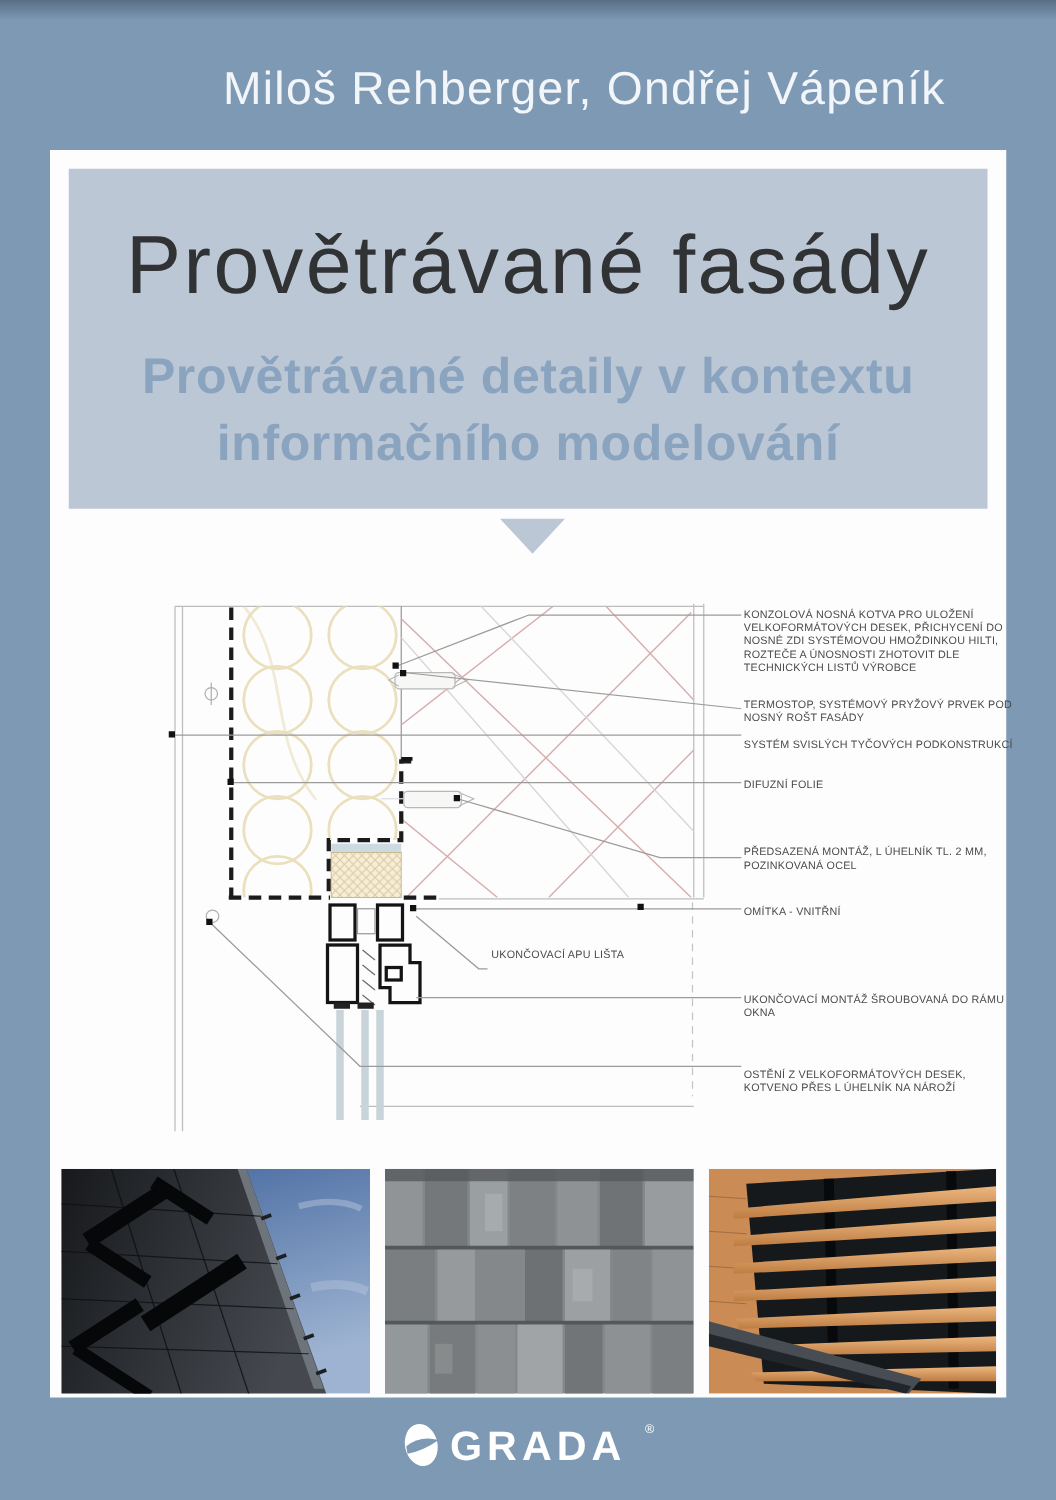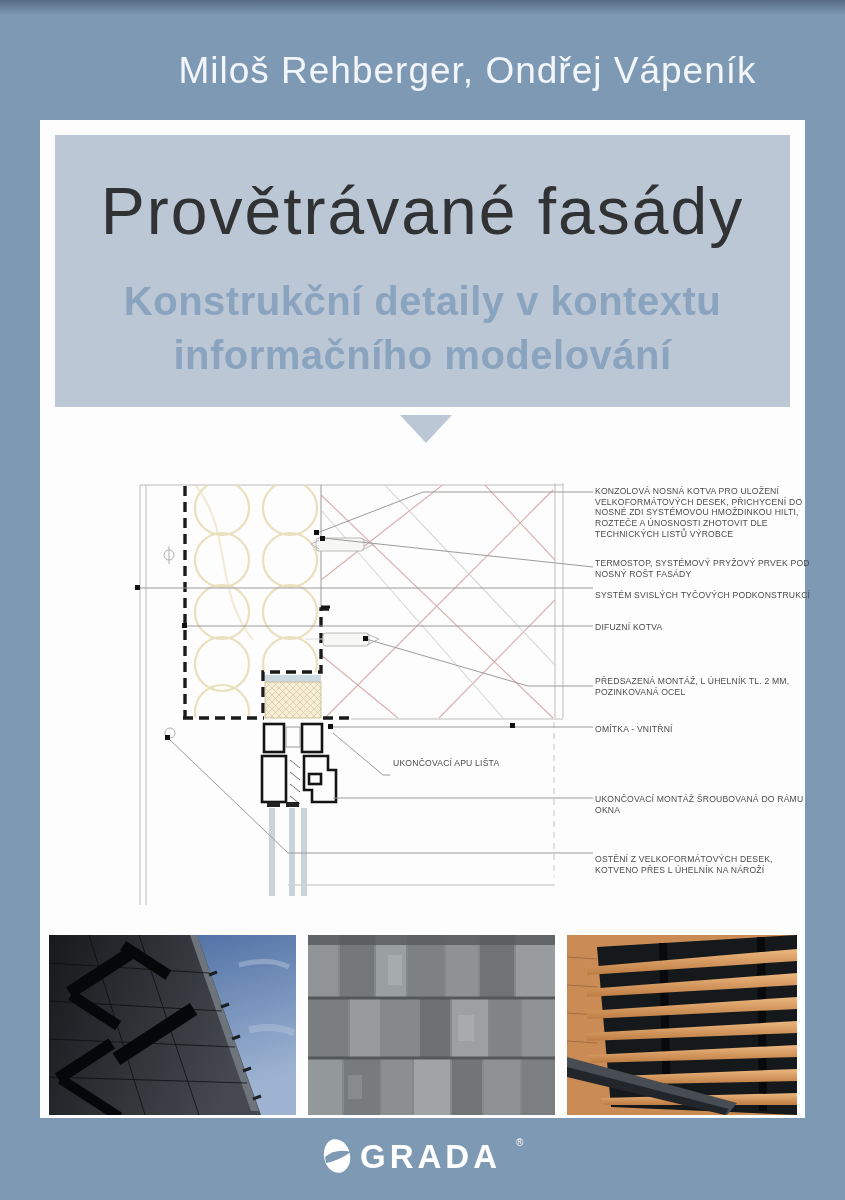--- a/index.html
+++ b/index.html
@@ -64,21 +64,21 @@
 
 <div id="cover">
   <div id="top-shade"></div>
 
   <div class="authors">Miloš Rehberger, Ondřej Vápeník</div>
 
   <div id="page">
 
     <div id="title-box">
       <div class="main-title">Provětrávané fasády</div>
-      <div class="subtitle l1">Konstrukční detaily v kontextu</div>
+      <div class="subtitle l1">Provětrávané detaily v kontextu</div>
       <div class="subtitle l2">informačního modelování</div>
     </div>
     <div id="title-tail"></div>
 
     <div id="drawing">
       <svg class="cad" width="765" height="485" viewBox="0 0 765 485">
         <defs>
           <clipPath id="insClip">
               <polygon points="102,35 238,35 238,222 180,222 180,268 102,268"></polygon>
             </clipPath>
@@ -199,21 +199,21 @@
           <rect x="280" y="186" width="5" height="5"></rect>
           <rect x="245" y="274" width="5" height="5"></rect>
           <rect x="427" y="273" width="5" height="5"></rect>
           <rect x="82" y="285" width="5" height="5"></rect>
         </g>
       </svg>
 
       <div class="callout" style="top:36px">KONZOLOVÁ NOSNÁ KOTVA PRO ULOŽENÍ VELKOFORMÁTOVÝCH DESEK, PŘICHYCENÍ DO NOSNÉ ZDI SYSTÉMOVOU HMOŽDINKOU HILTI, ROZTEČE A ÚNOSNOSTI ZHOTOVIT DLE TECHNICKÝCH LISTŮ VÝROBCE</div>
       <div class="callout" style="top:108px">TERMOSTOP, SYSTÉMOVÝ PRYŽOVÝ PRVEK POD NOSNÝ ROŠT FASÁDY</div>
       <div class="callout" style="top:140px">SYSTÉM SVISLÝCH TYČOVÝCH PODKONSTRUKCÍ</div>
-      <div class="callout" style="top:172px">DIFUZNÍ KOTVA</div>
+      <div class="callout" style="top:172px">DIFUZNÍ FOLIE</div>
       <div class="callout" style="top:226px">PŘEDSAZENÁ MONTÁŽ, L ÚHELNÍK TL. 2 MM, POZINKOVANÁ OCEL</div>
       <div class="callout" style="top:274px">OMÍTKA - VNITŘNÍ</div>
       <div class="callout" style="top:344px">UKONČOVACÍ MONTÁŽ ŠROUBOVANÁ DO RÁMU OKNA</div>
       <div class="callout" style="top:404px">OSTĚNÍ Z VELKOFORMÁTOVÝCH DESEK, KOTVENO PŘES L ÚHELNÍK NA NÁROŽÍ</div>
       <div class="inline-label">UKONČOVACÍ APU LIŠTA</div>
     </div>
 
     <div id="photos">
 
       <div class="photo" id="photo1">

